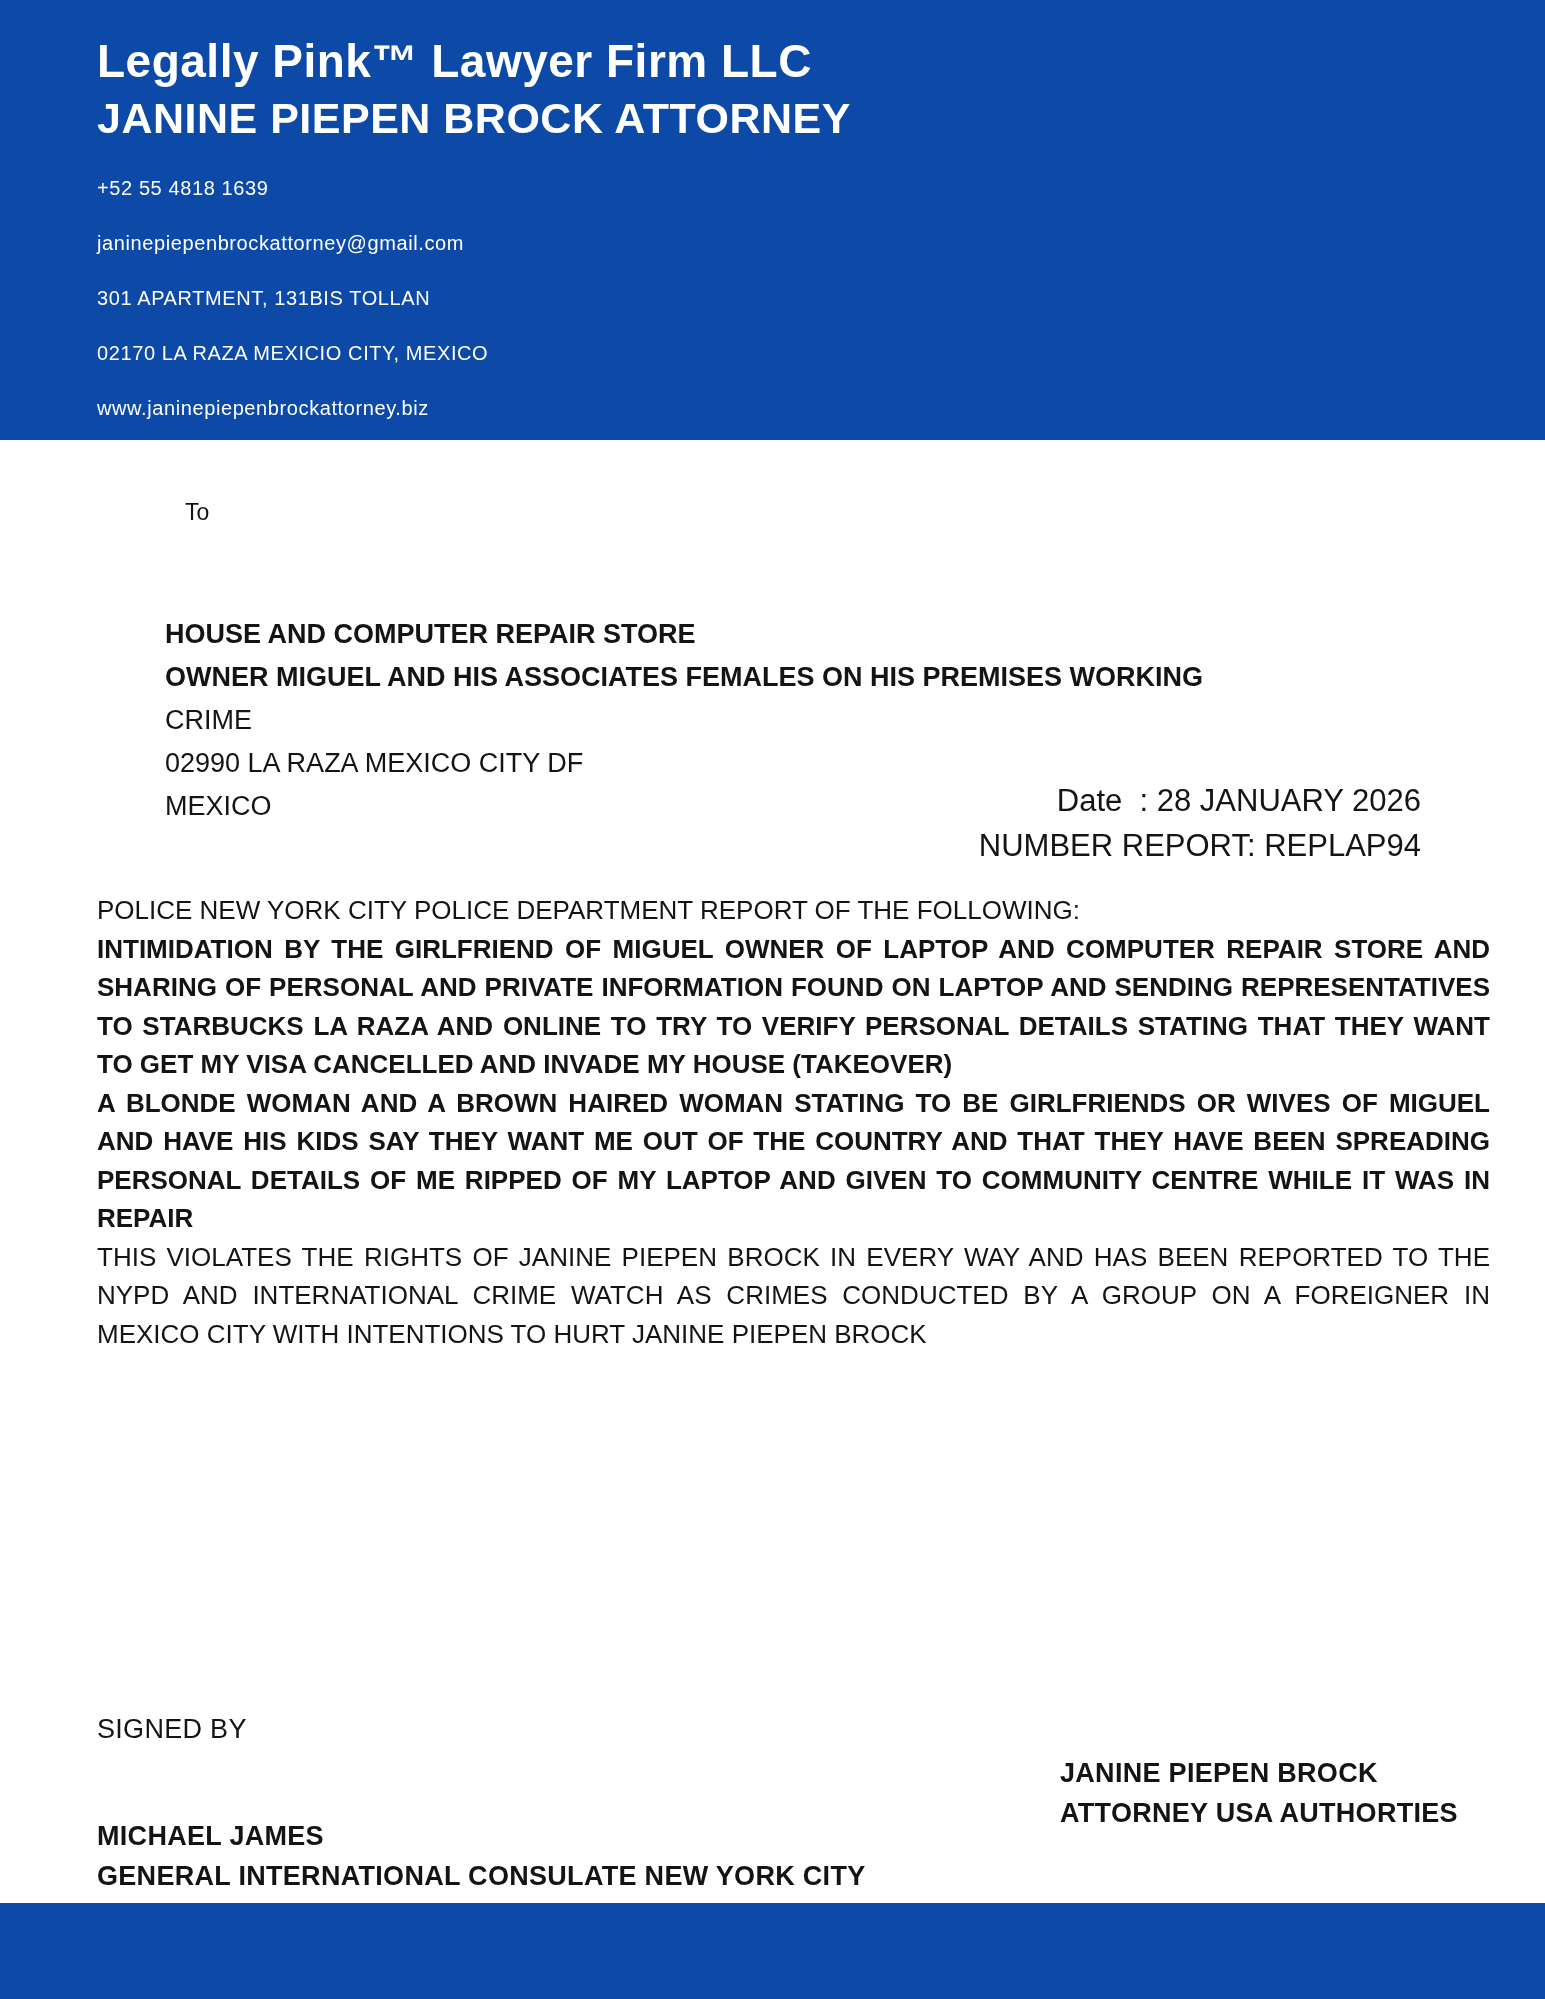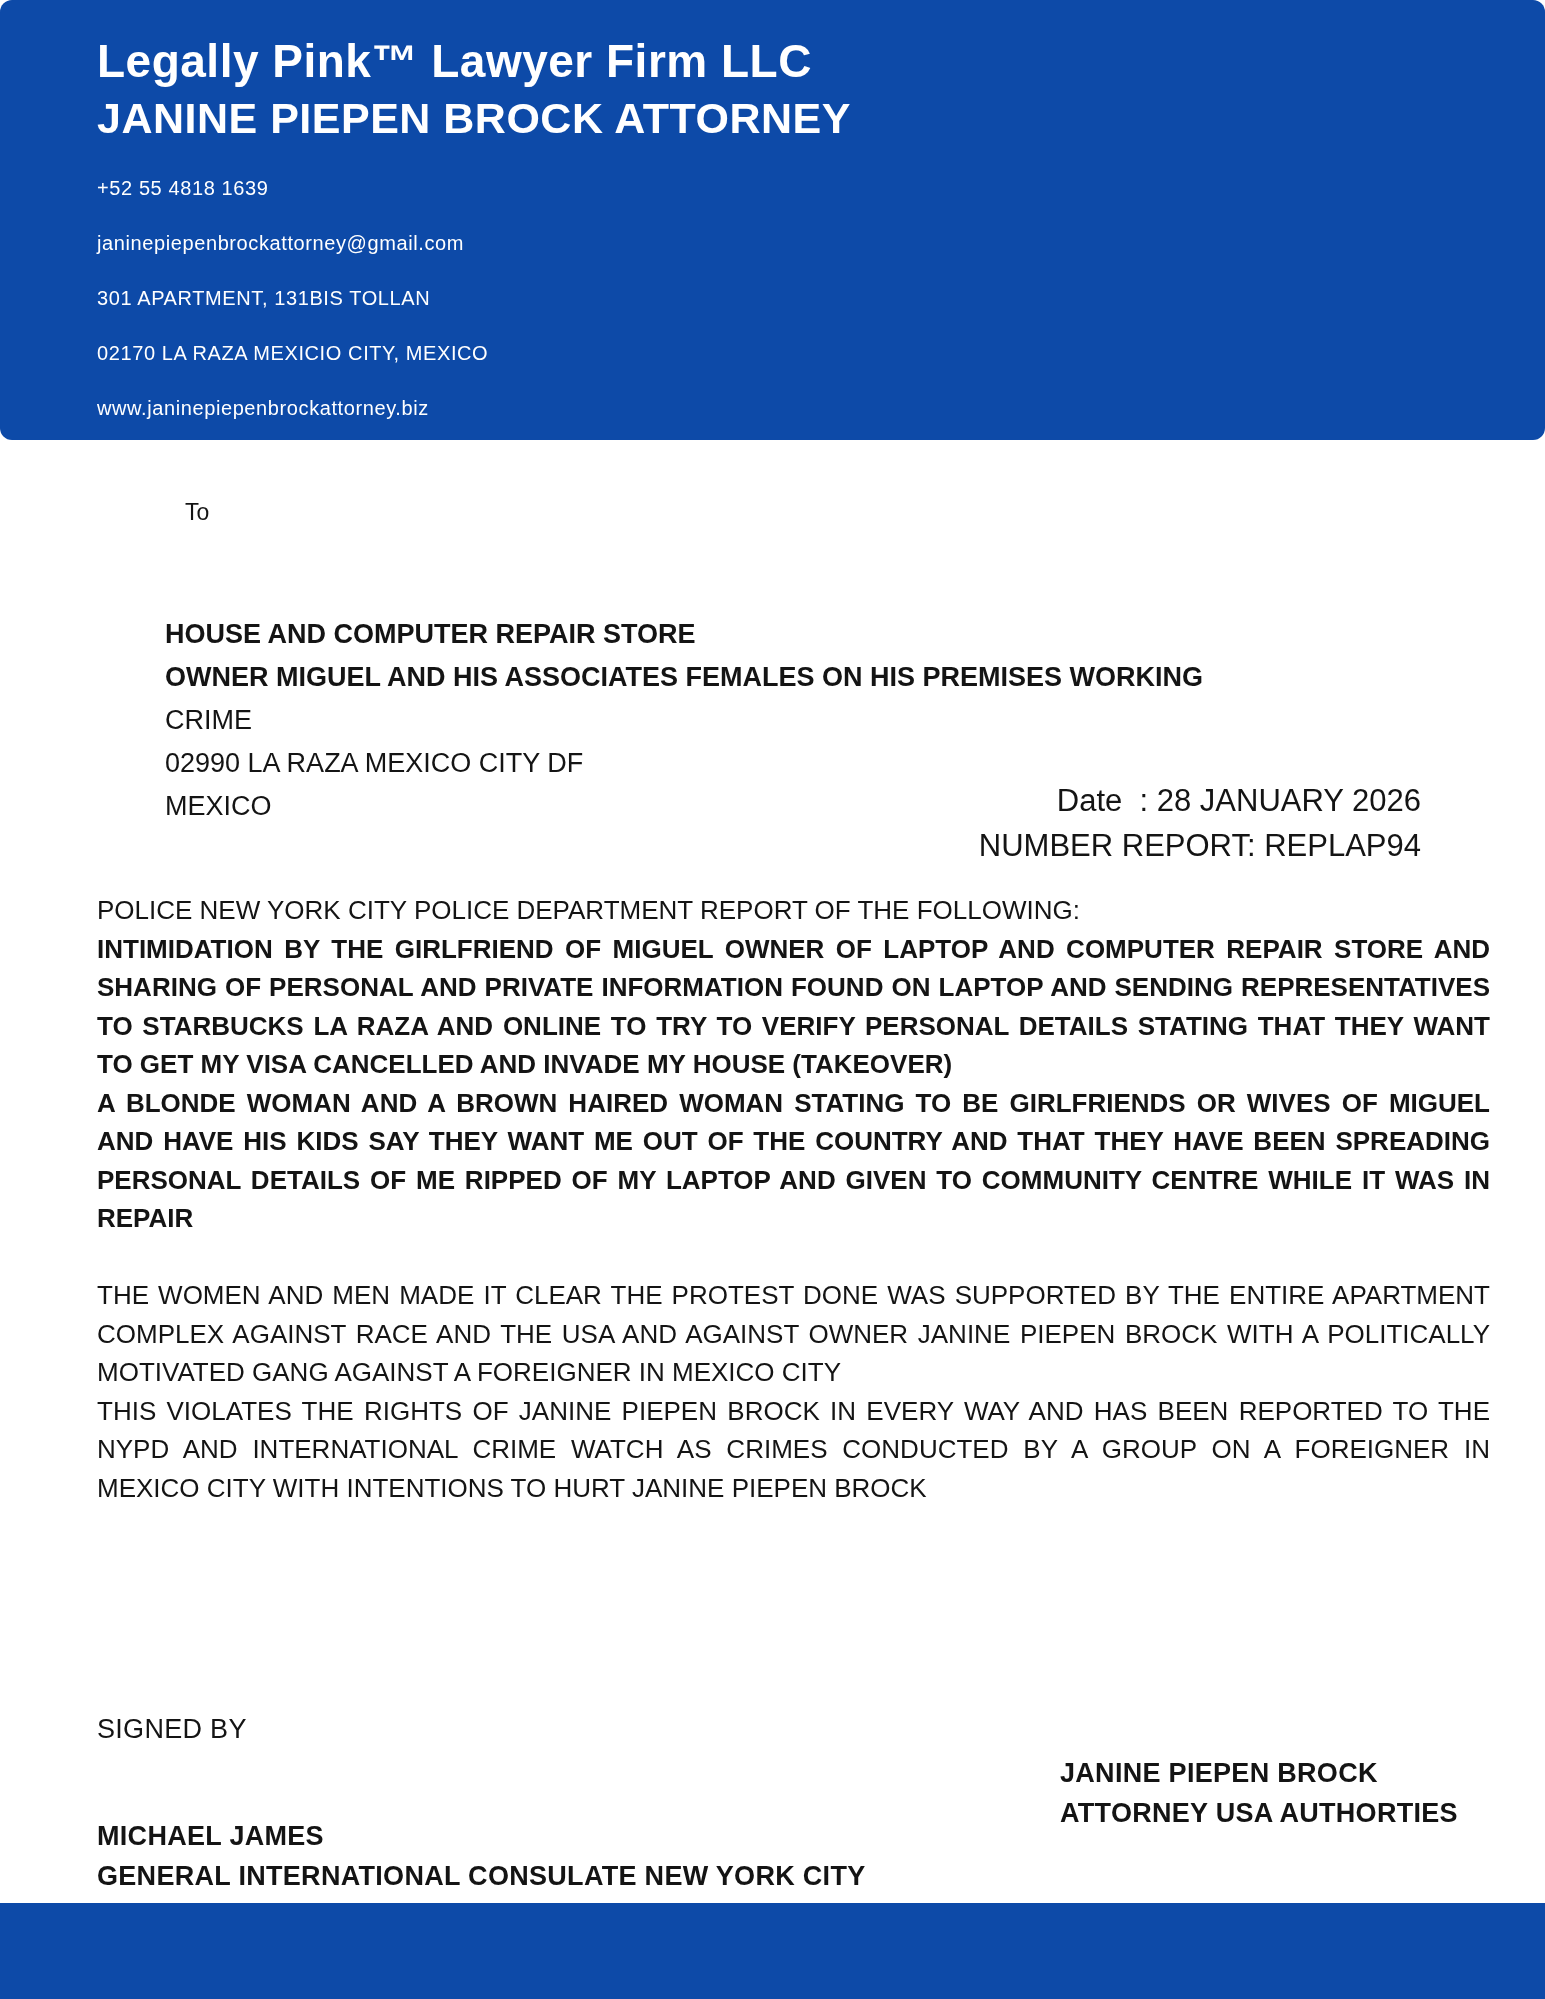--- a/index.html
+++ b/index.html
@@ -20,21 +20,20 @@
   
   .letterhead {
     position: absolute;
     top: 0; left: 0;
     width: 100%;
     height: 440px;
     background: #0d4aa8;
     color: #ffffff;
     box-sizing: border-box;
     padding: 33px 40px 0 97px;
-    border-radius: 12px;
   }
   .firm-name {
     font-size: 46px;
     font-weight: bold;
     letter-spacing: 0.5px;
     line-height: 57px;
     white-space: nowrap;
   }
   .attorney-name {
     font-size: 43px;
@@ -165,21 +164,20 @@
 
   <div class="meta">
     <div>Date  : 28 JANUARY 2026</div>
     <div>NUMBER REPORT: REPLAP94</div>
   </div>
 
   <div class="letter-body">
     <p>POLICE NEW YORK CITY POLICE DEPARTMENT REPORT OF THE FOLLOWING:</p>
     <p class="bold">INTIMIDATION BY THE GIRLFRIEND OF MIGUEL OWNER OF LAPTOP AND COMPUTER REPAIR STORE AND SHARING OF PERSONAL AND PRIVATE INFORMATION FOUND ON LAPTOP AND SENDING REPRESENTATIVES TO STARBUCKS LA RAZA AND ONLINE TO TRY TO VERIFY PERSONAL DETAILS STATING THAT THEY WANT TO GET MY VISA CANCELLED AND INVADE MY HOUSE (TAKEOVER)</p>
     <p class="bold">A BLONDE WOMAN AND A BROWN HAIRED WOMAN STATING TO BE GIRLFRIENDS OR WIVES OF MIGUEL AND HAVE HIS KIDS SAY THEY WANT ME OUT OF THE COUNTRY AND THAT THEY HAVE BEEN SPREADING PERSONAL DETAILS OF ME RIPPED OF MY LAPTOP AND GIVEN TO COMMUNITY CENTRE WHILE IT WAS IN REPAIR</p>
-    <p class="gap">THE WOMEN AND MEN MADE IT CLEAR THE PROTEST DONE WAS SUPPORTED BY THE ENTIRE APARTMENT COMPLEX AGAINST RACE AND THE USA AND AGAINST OWNER JANINE PIEPEN BROCK WITH A POLITICALLY MOTIVATED GANG AGAINST A FOREIGNER IN MEXICO CITY</p>
     <p>THIS VIOLATES THE RIGHTS OF JANINE PIEPEN BROCK IN EVERY WAY AND HAS BEEN REPORTED TO THE NYPD AND INTERNATIONAL CRIME WATCH AS CRIMES CONDUCTED BY A GROUP ON A FOREIGNER IN MEXICO CITY WITH INTENTIONS TO HURT JANINE PIEPEN BROCK</p>
   </div>
 
   <div class="signed-by">SIGNED BY</div>
 
   <div class="sig-right">
     <div>JANINE PIEPEN BROCK</div>
     <div>ATTORNEY USA AUTHORTIES</div>
   </div>
 

